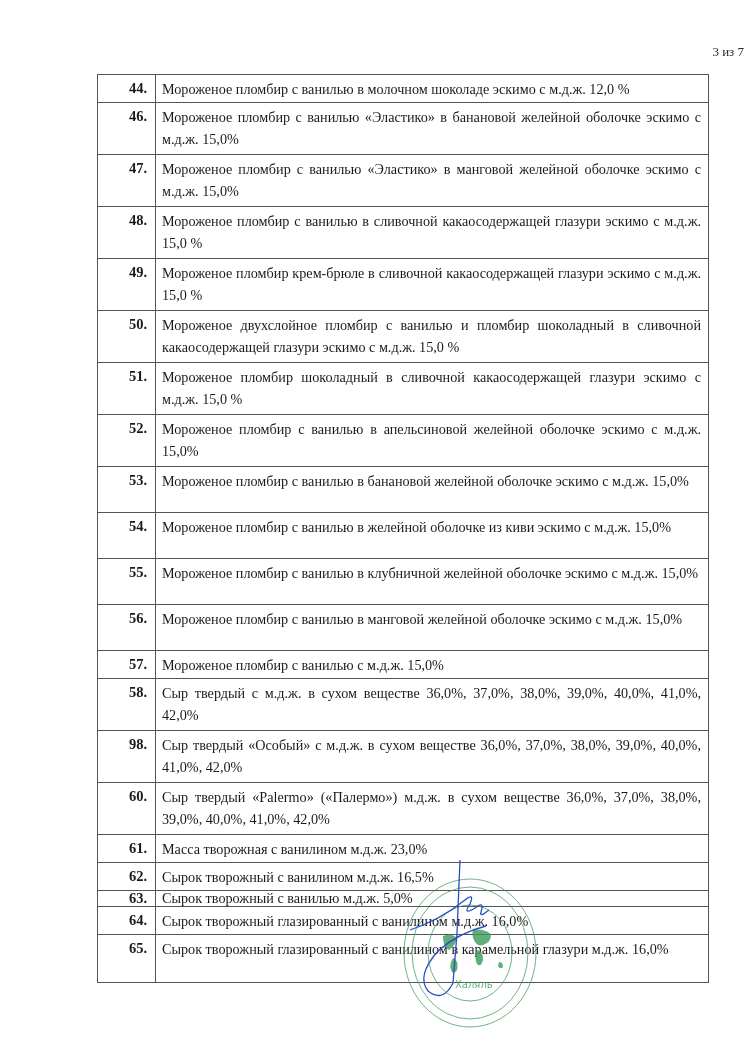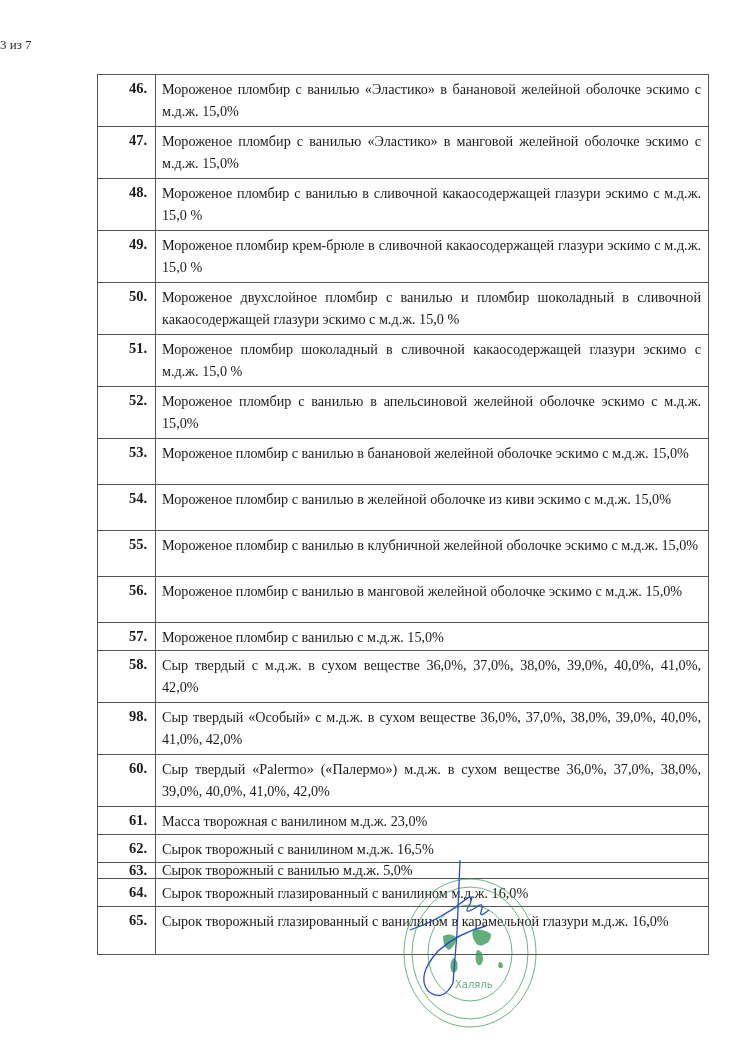--- a/index.html
+++ b/index.html
@@ -1,38 +1,42 @@
 <!DOCTYPE html>
 <html><head>
 <meta charset="utf-8">
 <style>
   html, body { margin: 0; padding: 0; background: #ffffff; }
   body { width: 744px; height: 1052px; position: relative; overflow: hidden;
          font-family: "Liberation Serif", "DejaVu Serif", serif; color: #1a1a1a; }
-  .page-num { position: absolute; top: 37px; left: 0; width: 744px; text-align: left;
+  .page-num { position: absolute; top: 44px; left: 0; width: 744px; text-align: right;
               font-size: 13px; color: #2a2a2a; }
   table.items { position: absolute; top: 74px; left: 97px; width: 612px;
                 border-collapse: collapse; table-layout: fixed; }
   table.items td { border: 1px solid #555; vertical-align: top; padding: 0; }
   td.num { width: 58px; text-align: right; font-weight: bold; font-size: 14.5px;
            padding: 5px 8px 0 0 !important; box-sizing: border-box; }
   td.txt { font-size: 14.2px; line-height: 22px; padding: 3px 7px 4px 6px !important;
            text-align: justify; text-align-last: left; }
   tr.single td.txt { padding-bottom: 2px !important; }
   tr.tight td.txt { padding-top: 0 !important; padding-bottom: 0 !important; line-height: 15px; }
   tr.tight td.num { padding-top: 0 !important; line-height: 15px; }
   .stamp { position: absolute; left: 395px; top: 858px; width: 145px; height: 175px; }
 </style>
 </head>
 <body>
 
 <div class="page-num">3 из 7</div>
 
 <table class="items">
   <tbody id="rows">
+      <tr class="single" style="height: 28px;">
+        <td class="num">44.</td>
+        <td class="txt">Мороженое пломбир с ванилью в молочном шоколаде эскимо с м.д.ж.  12,0 %</td>
+      </tr>
       <tr style="height: 46px;">
         <td class="num">46.</td>
         <td class="txt">Мороженое пломбир с ванилью «Эластико» в банановой желейной оболочке эскимо с м.д.ж. 15,0%</td>
       </tr>
       <tr style="height: 46px;">
         <td class="num">47.</td>
         <td class="txt">Мороженое пломбир с ванилью «Эластико» в манговой желейной оболочке эскимо с м.д.ж. 15,0%</td>
       </tr>
       <tr style="height: 46px;">
         <td class="num">48.</td>

